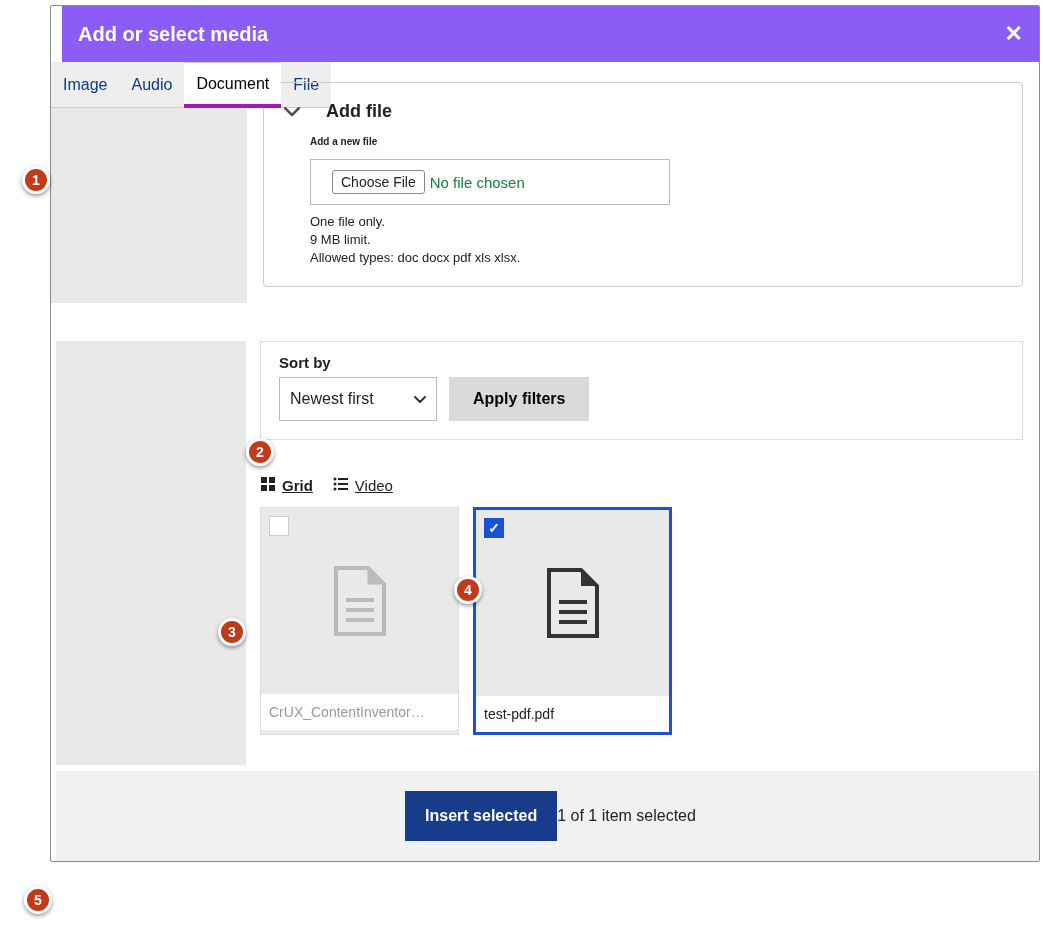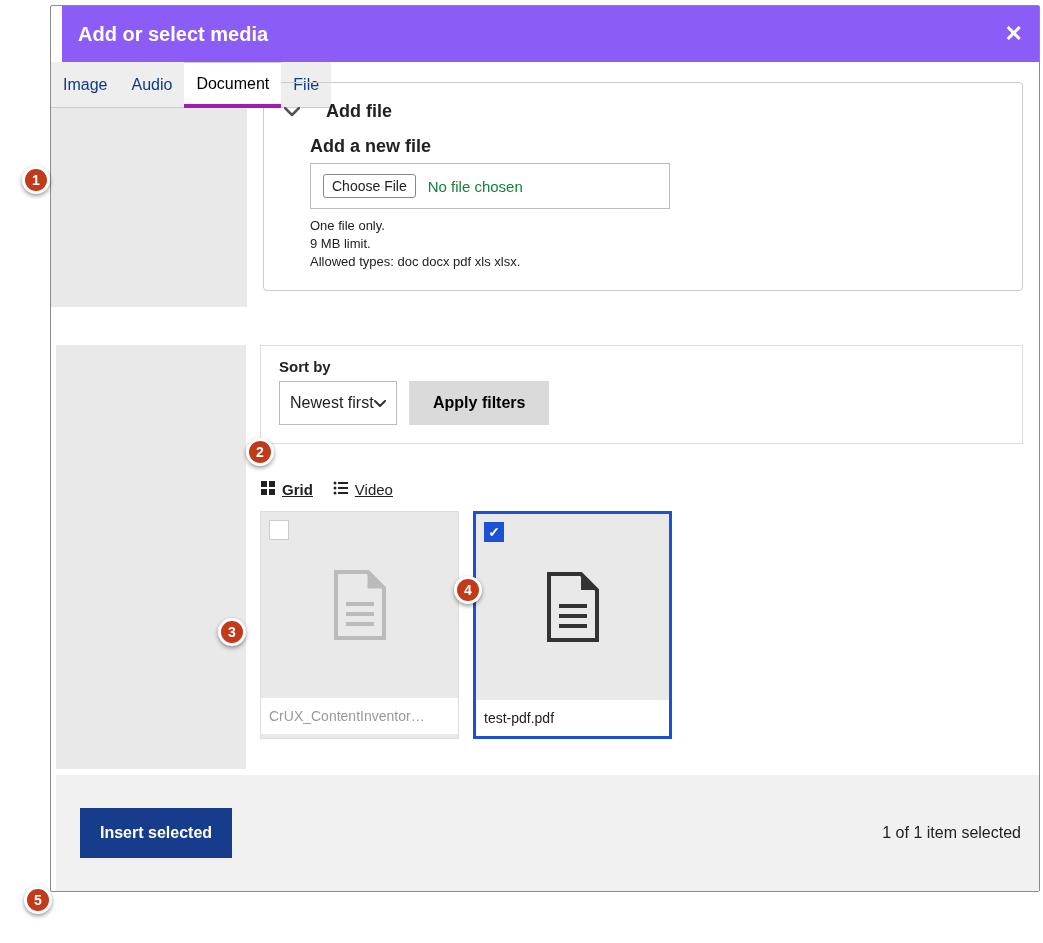--- a/index.html
+++ b/index.html
@@ -98,31 +98,31 @@
     width: 16px;
     height: 10px;
     display: inline-block;
   }
   .add-file-title {
     font-size: 18px;
     font-weight: 700;
   }
   .field-label {
     font-weight: 700;
-    font-size: 18px;
-    margin-bottom: 6px;
+    font-size: 10px;
+    margin-bottom: 12px;
     display: block;
   }
   .file-input-wrap {
     border: 1px solid #bbb;
-    padding: 10px 12px;
+    padding: 10px 21px;
     width: 360px;
     display: flex;
     align-items: center;
-    gap: 12px;
+    gap: 5px;
     background:#fff;
   }
   .choose-btn {
     border: 1px solid #888;
     padding: 3px 8px;
     background: #fff;
     border-radius: 3px;
     font-size: 14px;
     cursor: pointer;
   }
@@ -168,21 +168,21 @@
   .text-input {
     border: 1px solid #bbb;
     height: 44px;
     width: 276px;
     font-size: 15px;
     padding: 0 8px;
   }
   .select-wrap {
     border: 1px solid #bbb;
     height: 44px;
-    width: 118px;
+    width: 158px;
     display: flex;
     align-items: center;
     justify-content: space-between;
     padding: 0 10px;
     font-size: 16px;
     background:#fff;
     cursor:pointer;
   }
   .apply-btn {
     height: 44px;
@@ -254,24 +254,24 @@
   }
   .media-item.selected .media-check::after {
     content: "✓";
     color: #fff;
     font-size: 14px;
     font-weight: 900;
   }
 
   .footer-bar {
     background: #f1f1f1;
-    height: 116px;
-    display: flex;
-    align-items: center;
-    justify-content: space-between;
+    height: 90px;
+    display: flex;
+    align-items: center;
+    justify-content: center;
     padding: 0 18px 0 24px;
     margin-top: 6px;
     margin-left:5px;
   }
   .insert-btn {
     background: #173c8c;
     color: #fff;
     border: none;
     height: 50px;
     padding: 0 20px;

